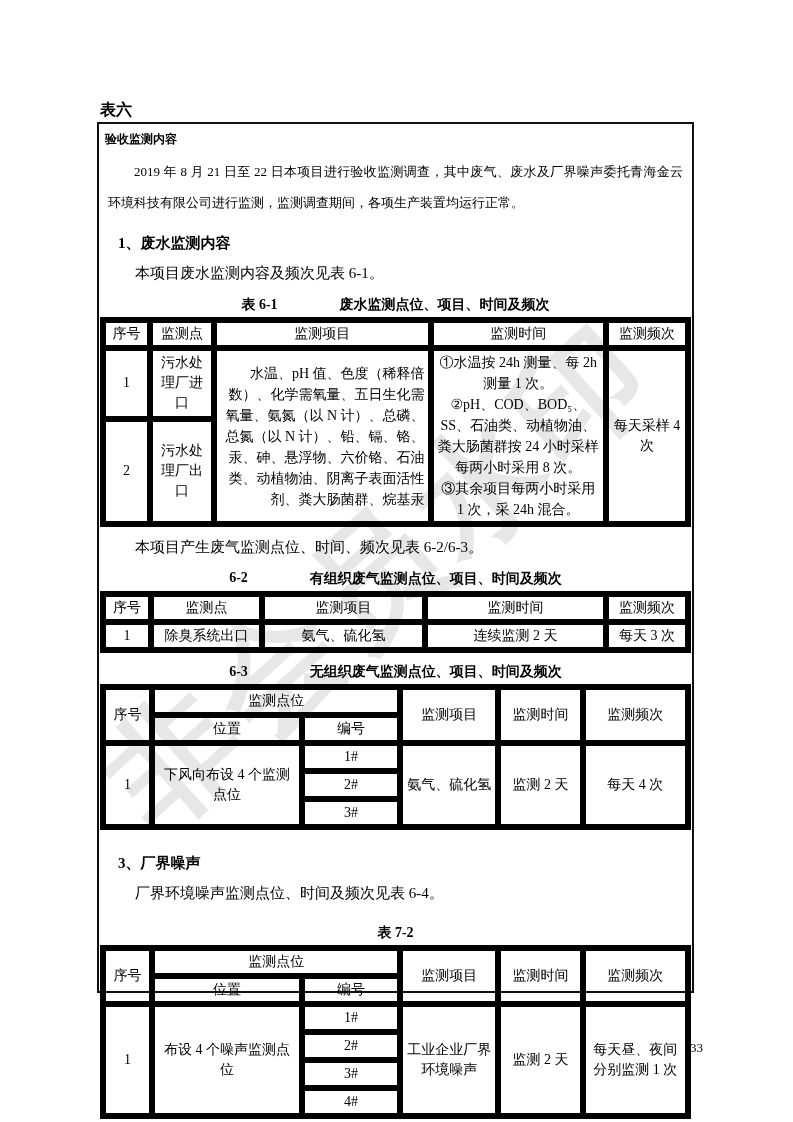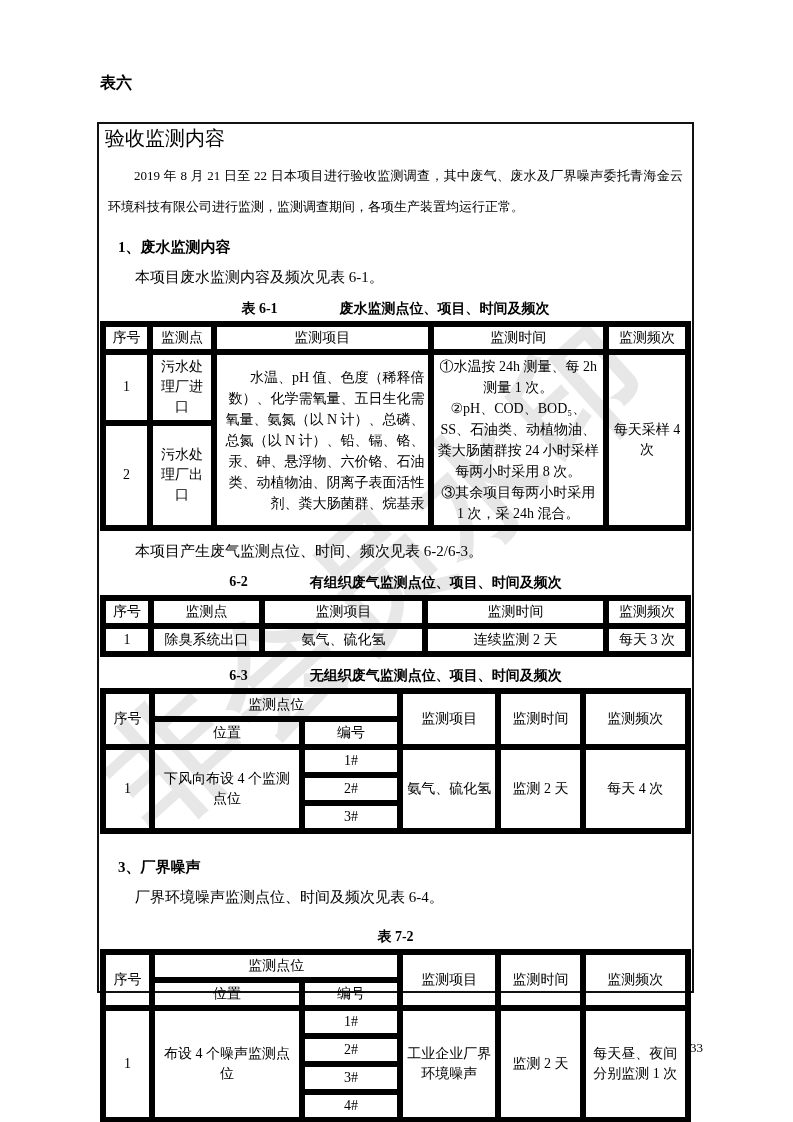--- a/index.html
+++ b/index.html
@@ -22,33 +22,33 @@
     font-size:128px;
     font-weight:bold;
     letter-spacing:8px;
     color:#000;
     opacity:0.09;
     white-space:nowrap;
     z-index:0;
     pointer-events:none;
   }
   .table-label {
-    position:absolute; left:100px; top:73px;
+    position:absolute; left:100px; top:100px;
     font-size:16px; font-weight:bold; z-index:2;
   }
   .content-box {
     position:absolute; left:97px; top:122px;
     width:597px; height:871px;
     border:2px solid #111;
     z-index:1;
     background:transparent;
   }
   .box-title {
-    font-size:20px; font-weight:normal;
-    margin:1px 0 0 6px;
+    font-size:12px; font-weight:bold;
+    margin:7px 0 0 6px;
   }
   .intro {
     font-size:13px; line-height:31px;
     margin:8px 9px 0 9px;
     text-indent:2em;
     text-align:justify;
   }
   .sec-heading {
     font-size:15px; font-weight:bold;
     margin:16px 0 0 19px;

